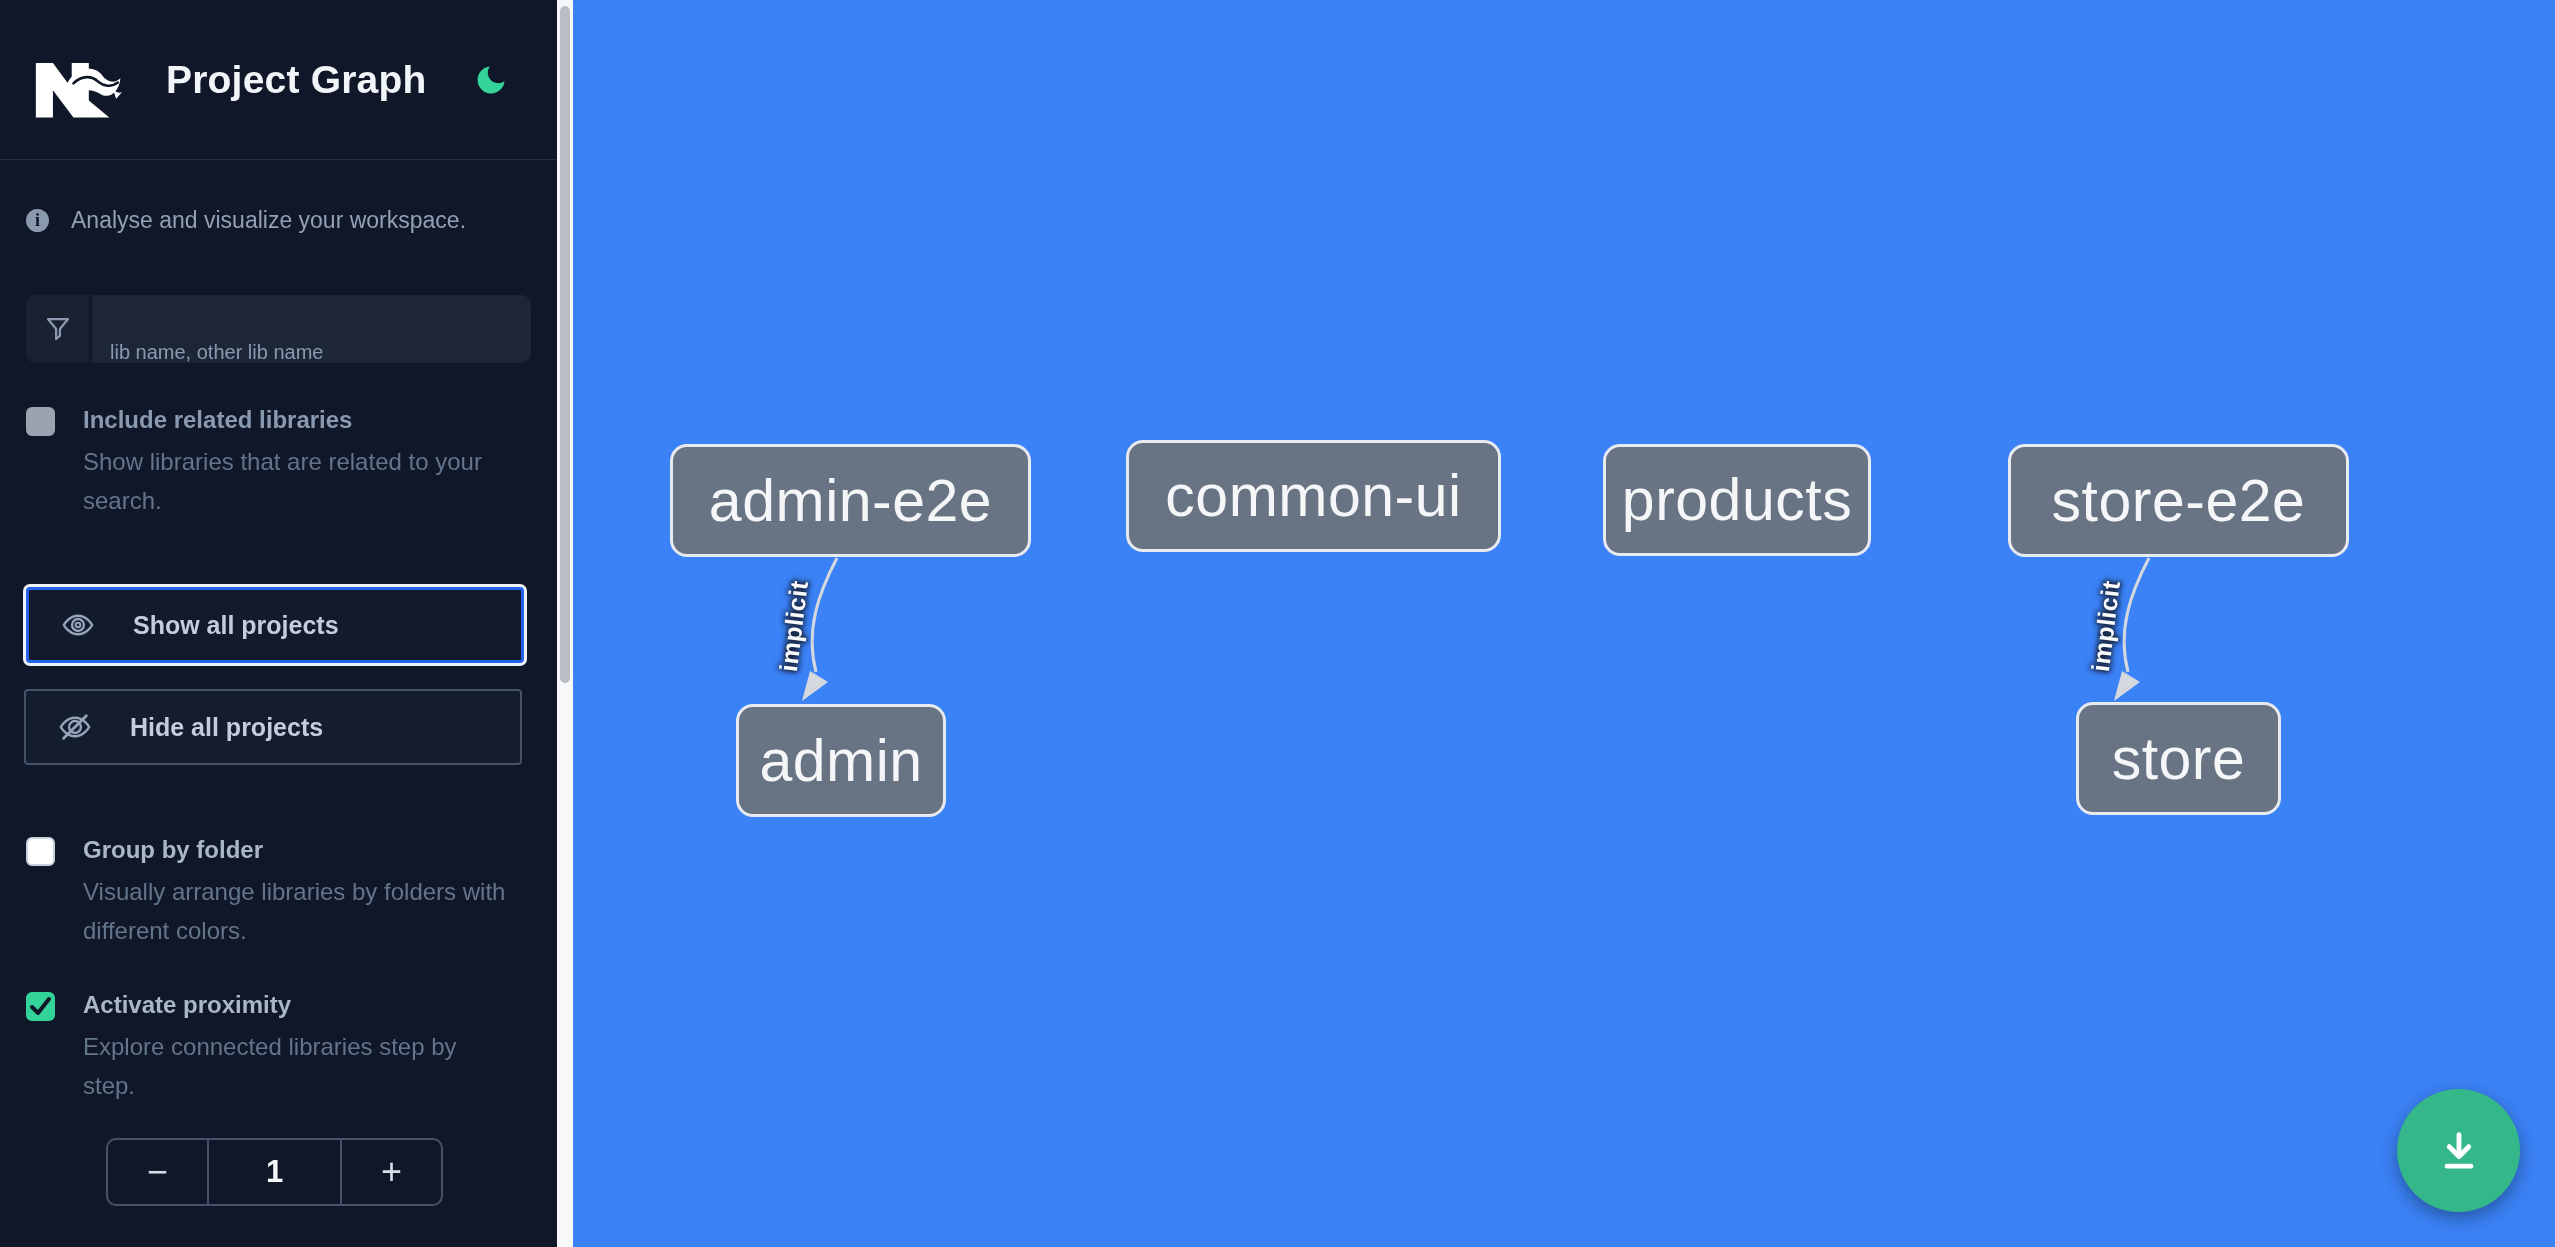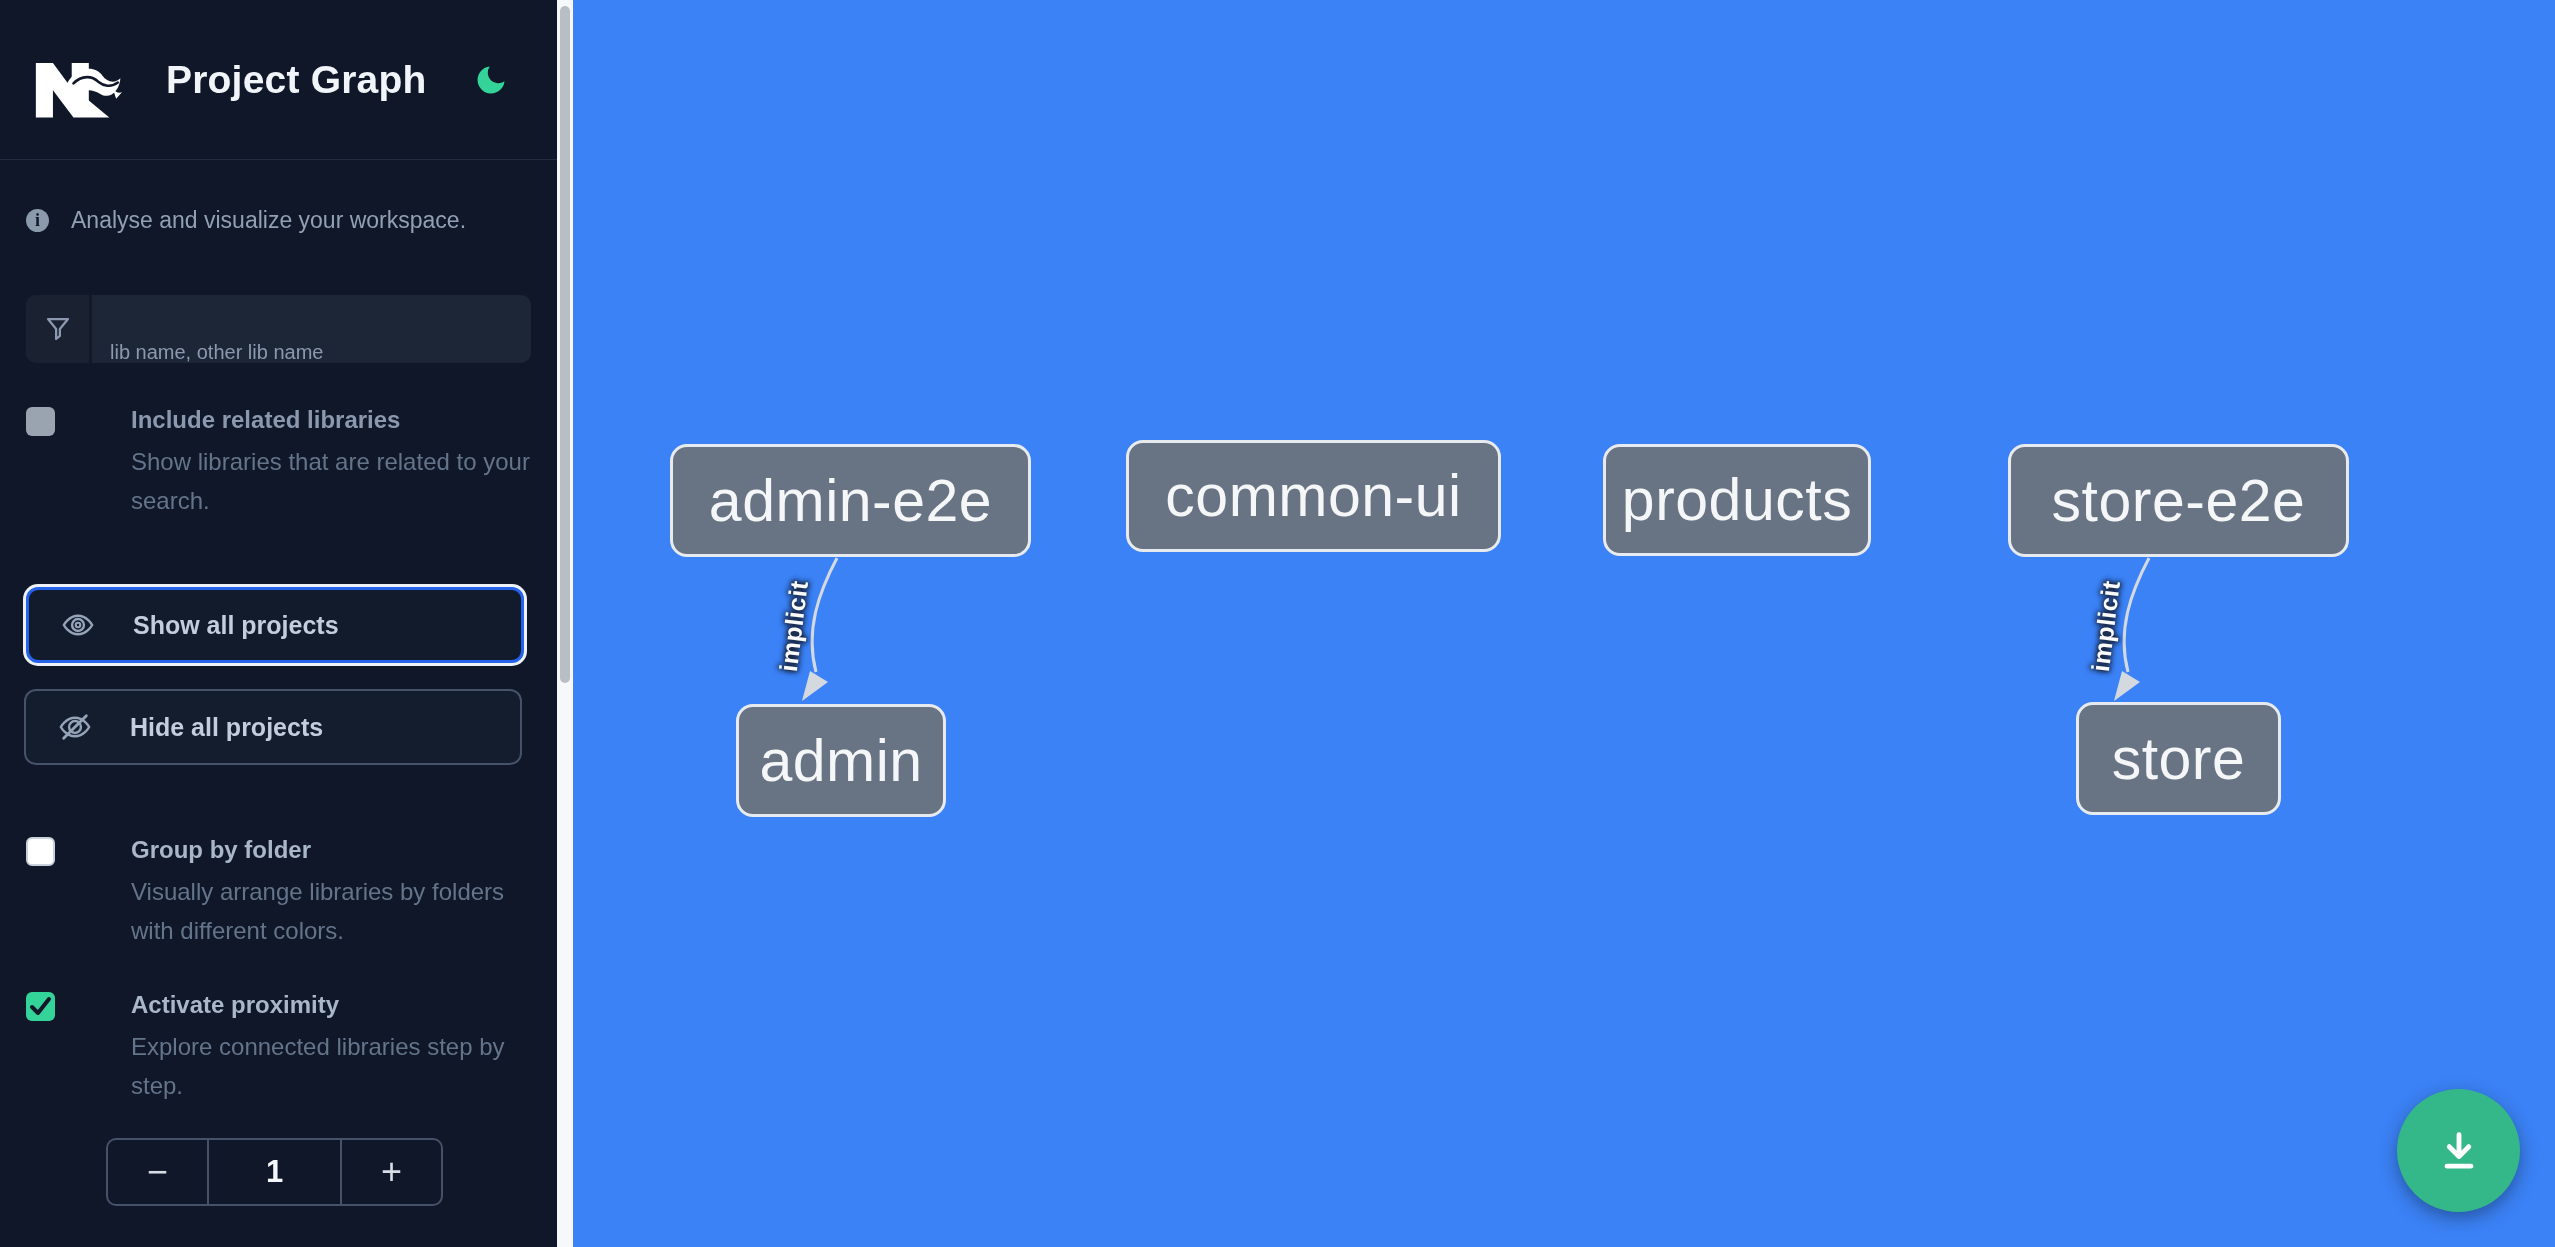--- a/index.html
+++ b/index.html
@@ -60,28 +60,28 @@
 
   .option { padding:0 26px; margin-top:42px; display:flex; gap:28px; }
   .checkbox {
     width:29px; height:29px; border-radius:6px; margin-top:2px;
     flex:0 0 auto; cursor:pointer; position:relative;
   }
   .checkbox.gray  { background:#9aa3b0; }
   .checkbox.white { background:#ffffff; border:2px solid #c9d1dc; }
   .checkbox.green { background:#34d399; }
   .checkbox svg { position:absolute; inset:0; }
-  .opt-text { width:430px;margin-left:48px; }
+  .opt-text { width:430px; }
   .opt-label { font-size:24px; font-weight:700; color:#a9b7c9; line-height:30px; }
   .opt-label.dim { color:#8a99af; }
   .opt-desc { font-size:24px; color:#64748b; line-height:39px; margin-top:7px; }
 
   .sb-btn {
     display:flex; align-items:center; gap:38px;
-    margin:0 26px; width:498px; height:76px; border-radius:12px;
+    margin:0 26px; width:498px; height:76px; border-radius:4px;
     background:#131d2e; border:2px solid #45526a;
     color:#c3cddb; font-size:25px; font-weight:700;
     font-family:"Liberation Sans", sans-serif;
     padding:0 0 0 32px; cursor:pointer; text-align:left;
   }
   .sb-btn.focused {
     margin-top:67px;
     border:3px solid #2563eb;
     box-shadow:0 0 0 3px #eef2f7;
     background:#111b2c;

